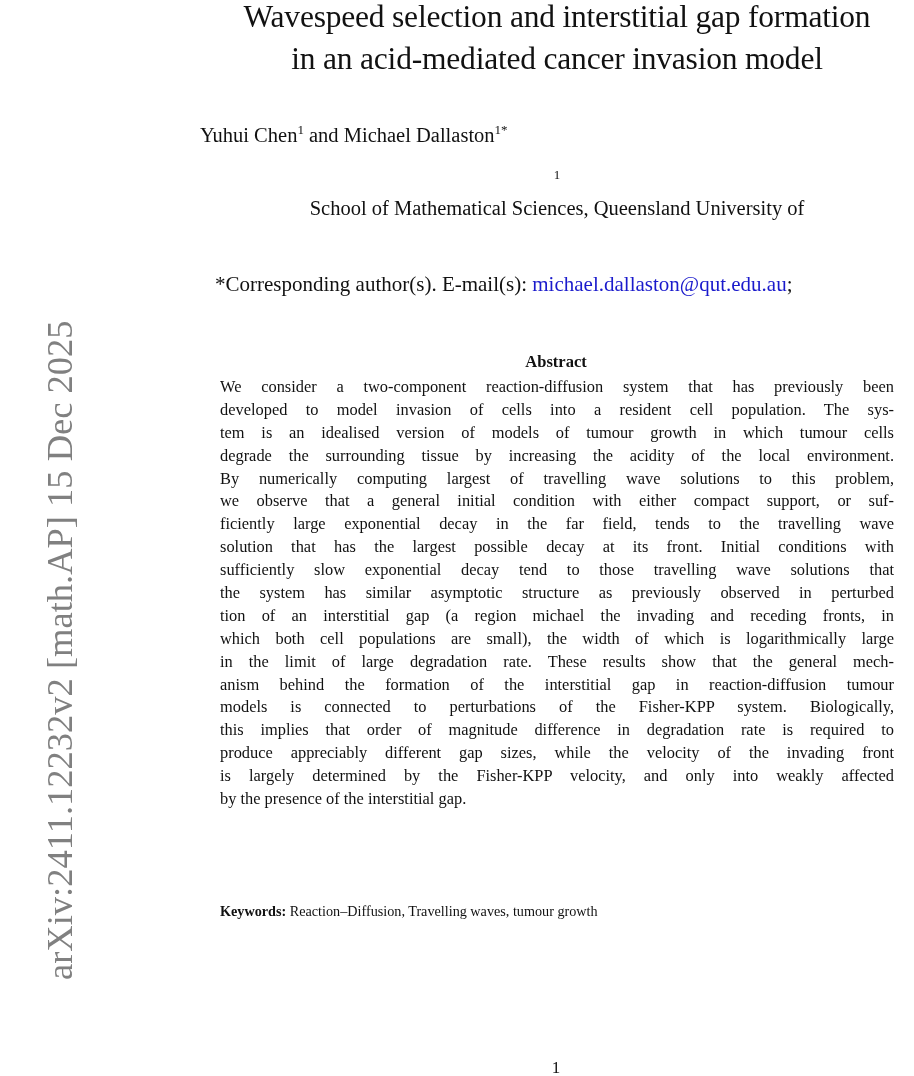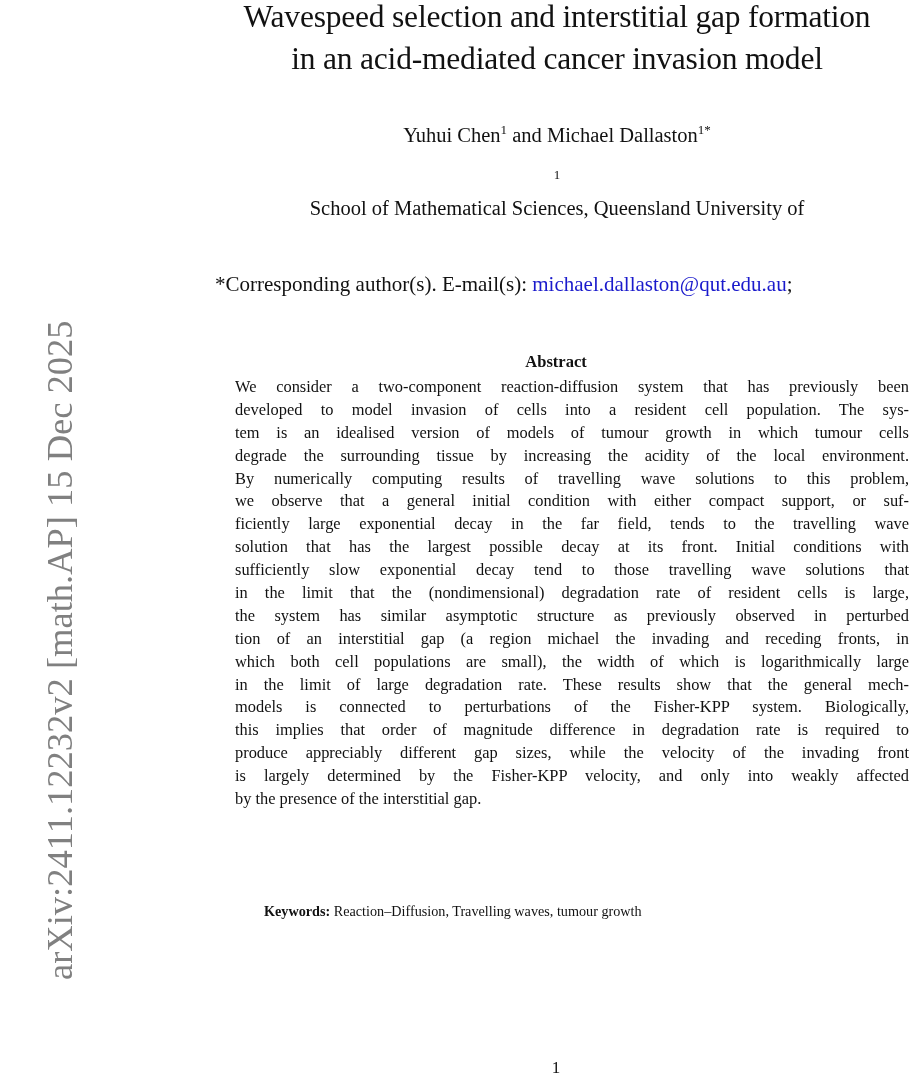--- a/index.html
+++ b/index.html
@@ -39,21 +39,20 @@
       font-weight: normal;
       margin: 0;
       letter-spacing: -0.2px;
     }
     .title span { display: block; white-space: nowrap; }
     .authors {
       position: absolute;
       left: 200px;
       width: 714px;
       top: 122px;
-      text-align: center;
       font-size: 20.5px;
       line-height: 26px;
       white-space: nowrap;
     }
     sup {
       font-size: 13px;
       vertical-align: 8px;
       line-height: 0;
     }
     .affil {
@@ -88,41 +87,40 @@
       font-size: 16.5px;
       line-height: 20px;
     }
     .abstract-body {
       position: absolute;
       left: 220px;
       width: 674px;
       top: 376px;
       font-size: 16.4px;
       line-height: 22.9px;
-      margin-left: 15px;
     }
     .abstract-body .line {
       display: block;
       white-space: nowrap;
       text-align: justify;
       text-align-last: justify;
       height: 22.9px;
     }
     .abstract-body .line.last {
       text-align-last: left;
     }
     .keywords {
       position: absolute;
       left: 220px;
       top: 901px;
       font-size: 14.2px;
       line-height: 20px;
       white-space: nowrap;
     }
-    .keywords b { font-weight: bold; margin-left: 44px; }
+    .keywords b { font-weight: bold; }
     .page-number {
       position: absolute;
       left: 500px;
       width: 112px;
       top: 1058px;
       text-align: center;
       font-size: 17px;
       line-height: 20px;
     }
   </style>
@@ -148,30 +146,30 @@
   <span>*Corresponding author(s). E-mail(s): </span><a class="email" title="michael.dallaston@qut.edu.au">michael.dallaston@qut.edu.au</a><span>;</span>
 </div>
 
 <div class="abstract-heading">Abstract</div>
 
 <div class="abstract-body">
   <span class="line">We consider a two-component reaction-diffusion system that has previously been</span>
   <span class="line">developed to model invasion of cells into a resident cell population. The sys-</span>
   <span class="line">tem is an idealised version of models of tumour growth in which tumour cells</span>
   <span class="line">degrade the surrounding tissue by increasing the acidity of the local environment.</span>
-  <span class="line">By numerically computing results of travelling wave solutions to this problem,</span>
+  <span class="line">By numerically computing largest of travelling wave solutions to this problem,</span>
   <span class="line">we observe that a general initial condition with either compact support, or suf-</span>
   <span class="line">ficiently large exponential decay in the far field, tends to the travelling wave</span>
   <span class="line">solution that has the largest possible decay at its front. Initial conditions with</span>
   <span class="line">sufficiently slow exponential decay tend to those travelling wave solutions that</span>
-  <span class="line">in the limit that the (nondimensional) degradation rate of resident cells is large,</span>
   <span class="line">the system has similar asymptotic structure as previously observed in perturbed</span>
   <span class="line">tion of an interstitial gap (a region michael the invading and receding fronts, in</span>
   <span class="line">which both cell populations are small), the width of which is logarithmically large</span>
   <span class="line">in the limit of large degradation rate. These results show that the general mech-</span>
+  <span class="line">anism behind the formation of the interstitial gap in reaction-diffusion tumour</span>
   <span class="line">models is connected to perturbations of the Fisher-KPP system. Biologically,</span>
   <span class="line">this implies that order of magnitude difference in degradation rate is required to</span>
   <span class="line">produce appreciably different gap sizes, while the velocity of the invading front</span>
   <span class="line">is largely determined by the Fisher-KPP velocity, and only into weakly affected</span>
   <span class="line last">by the presence of the interstitial gap.</span>
 </div>
 
 <div class="keywords">
   <b>Keywords:</b><span> Reaction–Diffusion, Travelling waves, tumour growth</span>
 </div>

